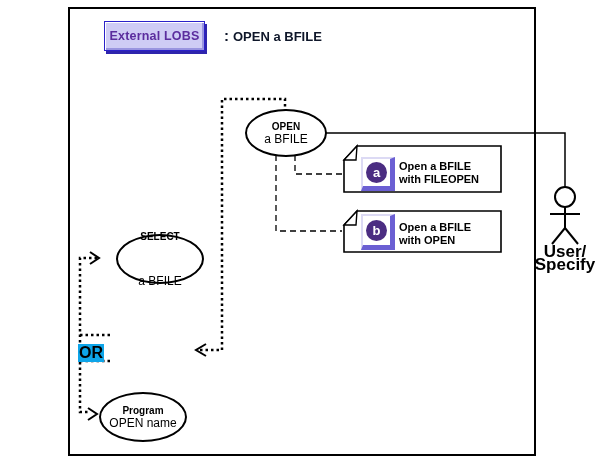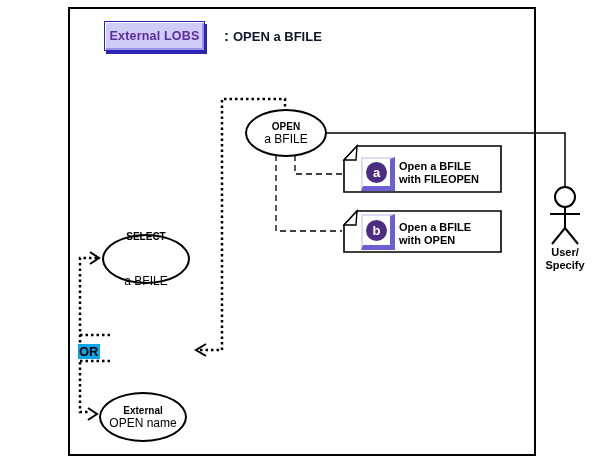--- a/index.html
+++ b/index.html
@@ -32,21 +32,21 @@
 
   
   .usecase{
     position:absolute;box-sizing:border-box;border:2px solid #000;border-radius:50%;
     background:#fff;display:flex;flex-direction:column;align-items:center;justify-content:center;
     text-align:center;line-height:13px;
   }
   .usecase .l1{font-weight:bold;font-size:10px;}
   .usecase .l2{font-weight:normal;font-size:12px;}
   #uc-open{left:245px;top:109px;width:82px;height:48px;}
-  #uc-select{left:102px;top:234px;width:88px;height:50px;gap:32px;}
+  #uc-select{left:116px;top:234px;width:88px;height:50px;gap:32px;}
   #uc-initialize{left:94px;top:324px;width:100px;height:54px;}
   #uc-specify{left:99px;top:392px;width:88px;height:50px;}
 
   
   .note-text{
     position:absolute;font-weight:bold;font-size:11px;line-height:12.5px;white-space:nowrap;
   }
   #note1-text{left:399px;top:160px;}
   #note2-text{left:399px;top:221px;}
 
@@ -61,25 +61,25 @@
   #icon-a{left:361px;top:157px;height:34px;}
   #icon-b{left:361px;top:214px;height:36px;}
   .glyph-circle{
     width:21px;height:21px;border-radius:50%;background:var(--icon_circle,#4b2d82);
     display:flex;align-items:center;justify-content:center;
     color:#fff;font-weight:bold;font-size:13px;line-height:13px;
   }
 
   .or-label{
     position:absolute;left:78px;top:344px;background:#0ea5e9;padding:0 1px;
-    font-weight:bold;font-size:13px;
+    font-weight:bold;font-size:16px;
   }
   .actor-label{
     position:absolute;left:534px;top:246px;width:62px;text-align:center;
-    font-weight:bold;font-size:11px;line-height:12.5px;
+    font-weight:bold;font-size:17px;line-height:12.5px;
   }
 </style>
 </head>
 <body>
 
 <div id="canvas">
 
   <div id="diagram-frame"></div>
 
   <svg id="shape-layer" viewBox="0 0 601 467" xmlns="http://www.w3.org/2000/svg">
@@ -126,21 +126,21 @@
 
   <div class="usecase" id="uc-open">
     <div class="l1">OPEN</div>
     <div class="l2">a BFILE</div>
   </div>
   <div class="usecase" id="uc-select">
     <div class="l1">SELECT</div>
     <div class="l2">a BFILE</div>
   </div>
   <div class="usecase" id="uc-specify">
-    <div class="l1">External</div>
+    <div class="l1">Program</div>
     <div class="l2">OPEN name</div>
   </div>
 
   <div class="or-label">OR</div>
 
   <div class="glyph-btn" id="icon-a">
     <div class="glyph-circle">a</div>
   </div>
   <div class="note-text" id="note1-text">
     <div>Open a BFILE</div>

